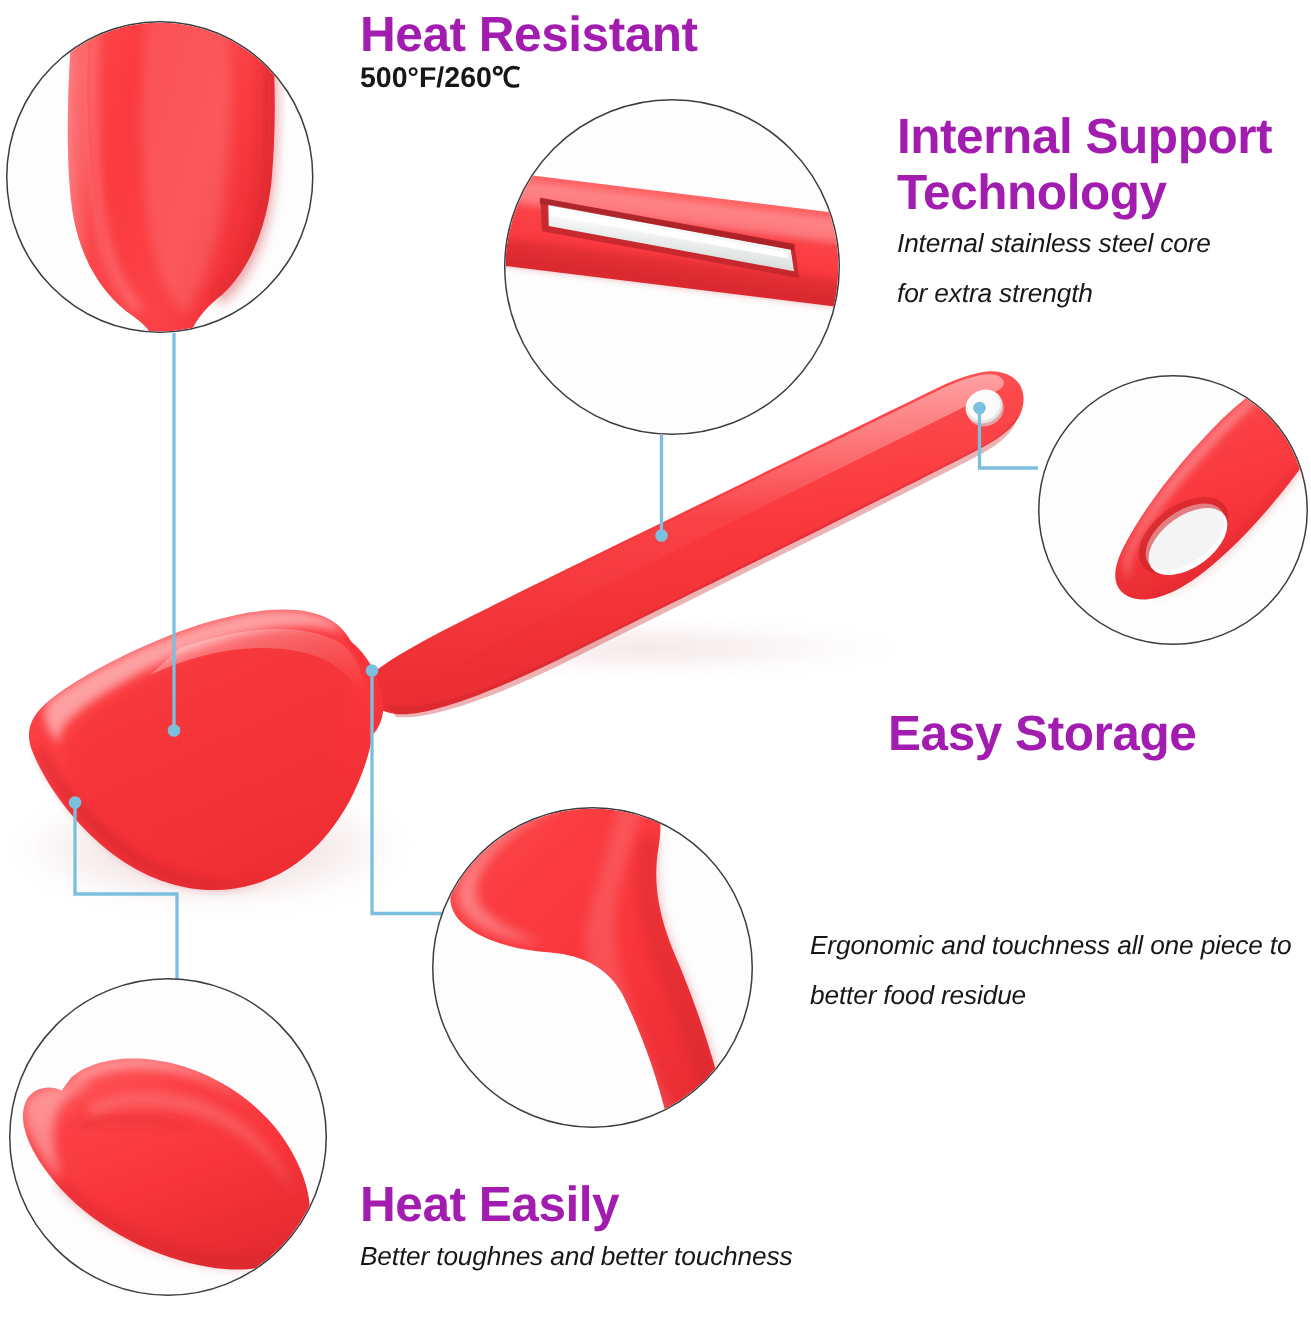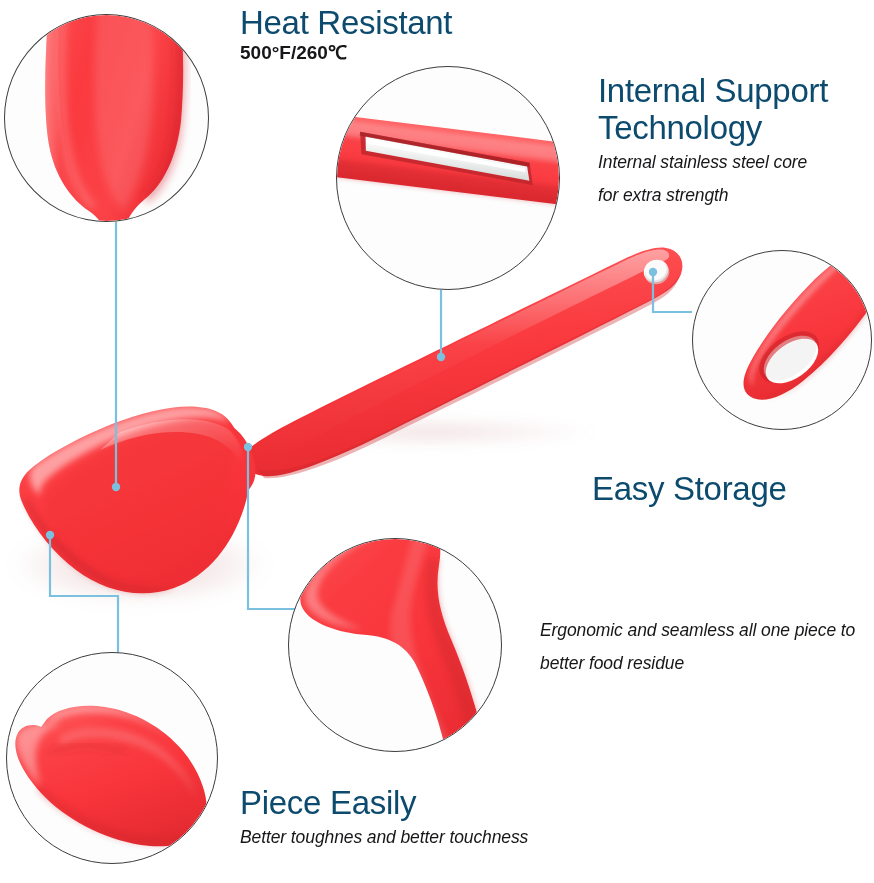--- a/index.html
+++ b/index.html
@@ -11,22 +11,22 @@
   #stage{
     position:relative;
     width:874px;
     height:883px;
     background:#ffffff;
     overflow:hidden;
   }
   
   .feature{position:absolute;}
   .f-title{
-    color:#0c4a6e;
-    font-weight:normal;
+    color:#a21caf;
+    font-weight:bold;
     font-size:33px;
     line-height:37px;
     letter-spacing:-0.3px;
     white-space:nowrap;
   }
   .f-title.wrap{white-space:normal;}
   .f-sub{
     color:#17171a;
     font-style:italic;
     font-size:17.5px;
@@ -410,22 +410,22 @@
     <div class="f-title wrap">Internal Support Technology</div>
     <div class="f-sub">Internal stainless steel core</div>
     <div class="f-sub">for extra strength</div>
   </div>
 
   <div class="feature" style="left:592px;top:470px;">
     <div class="f-title">Easy Storage</div>
   </div>
 
   <div class="feature" style="left:540px;top:614px;width:334px;">
-    <div class="f-sub">Ergonomic and seamless all one piece to</div>
+    <div class="f-sub">Ergonomic and touchness all one piece to</div>
     <div class="f-sub">better food residue</div>
   </div>
 
   <div class="feature" style="left:240px;top:784px;">
-    <div class="f-title">Piece Easily</div>
+    <div class="f-title">Heat Easily</div>
     <div class="f-sub">Better toughnes and better touchness</div>
   </div>
 
 </div>
 
 </body></html>

